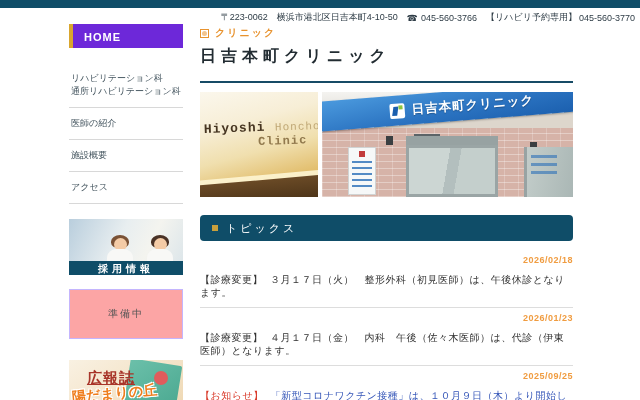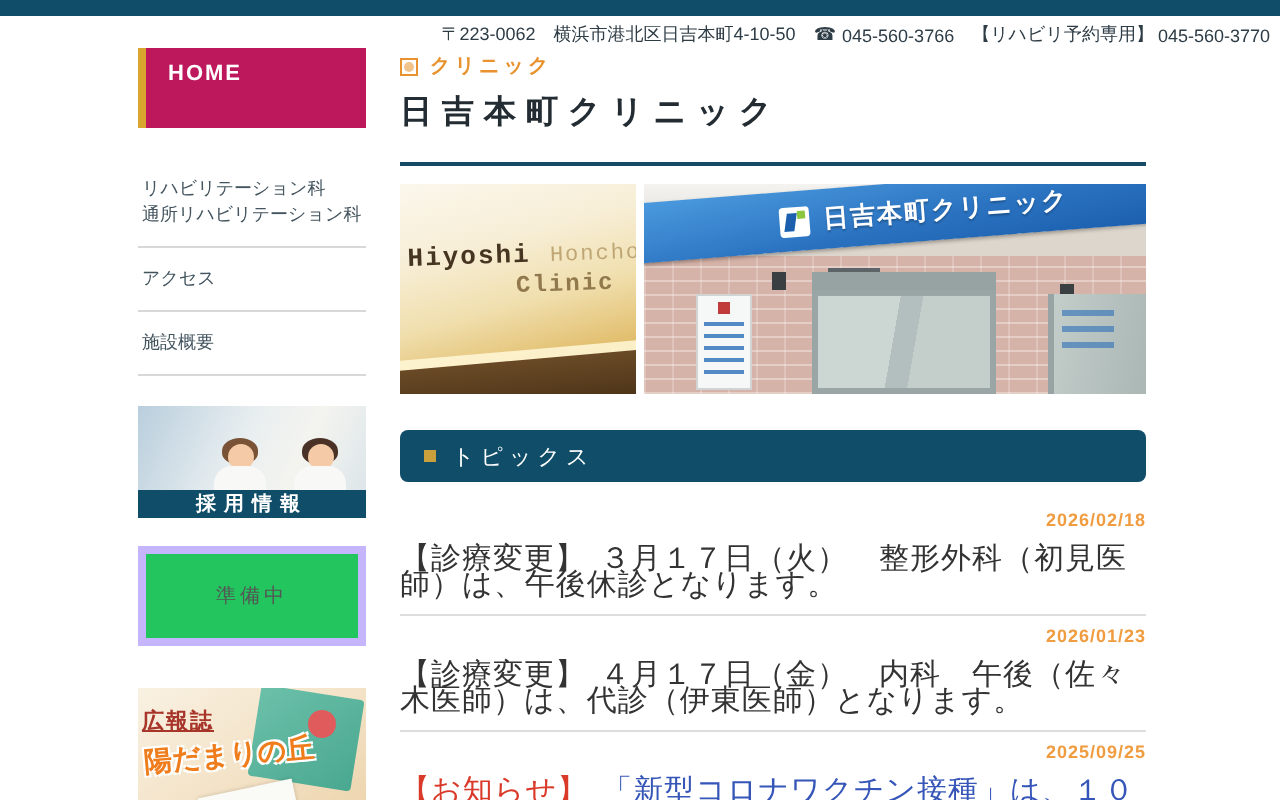--- a/index.html
+++ b/index.html
@@ -9,51 +9,51 @@
   
   .topbar { position:absolute; top:0; left:0; width:640px; height:8px; background:#0f4d68; }
 
   
   .contact { position:absolute; top:11px; right:5px; font-size:9px; color:#2e3c46; display:flex; align-items:center; white-space:nowrap; }
   .contact span { margin-left:9px; }
   .phone-icon { font-size:9px; color:#2e3c46; margin-left:9px; margin-right:-6px; }
 
   
   .sidebar { position:absolute; left:69px; top:24px; width:114px; }
-  .home-btn { box-sizing:border-box; width:114px; height:40px; background:#be185d; border-left:4px solid #d9a62e;
+  .home-btn { box-sizing:border-box; width:114px; height:24px; background:#6d28d9; border-left:4px solid #d9a62e;
               color:#fff; font-size:11px; font-weight:bold; letter-spacing:1px; line-height:26px; padding-left:11px; cursor:pointer; }
   .nav { font-size:9px; color:#43545e;margin-top:16px; }
   .nav-group { border-bottom:1px solid #d8d8d8; padding:8px 0 9px 2px; }
   .nav-line { line-height:13px; cursor:pointer; }
   .nav-item { border-bottom:1px solid #d8d8d8; padding:9px 0 9px 2px; cursor:pointer; }
 
   .recruit { margin-top:15px; cursor:pointer; }
   .recruit-photo { height:42px; position:relative; overflow:hidden;
                    background:linear-gradient(115deg,#b9cedd 0%,#e8eef0 45%,#f4f4ef 70%,#dde6ea 100%); }
   .person { position:absolute; width:30px; bottom:-1px; }
   .p1 { left:36px; } .p2 { left:76px; }
   .p-hair { position:absolute; top:1px; left:50%; transform:translateX(-50%); width:18px; height:13px;
             border-radius:50% 50% 42% 42%; background:#7a5236; }
   .p2 .p-hair { background:#4a3226; }
   .p-head { position:relative; width:13px; height:13px; border-radius:50%; background:#f4cba6; margin:4px auto 0; }
   .p-body { position:relative; width:26px; height:13px; border-radius:9px 9px 0 0; background:#f8f8f6; margin:-2px auto 0; }
   .recruit-bar { height:14px; background:#0f4d68; color:#fff; font-size:10px; font-weight:bold; letter-spacing:4px;
                  text-align:center; line-height:15px; }
 
-  .preparing { margin-top:14px; height:50px; border:4px solid #c4b5fd; box-sizing:border-box; display:flex;
-               align-items:center; justify-content:center; font-size:10px; color:#555; letter-spacing:2px; background:#22c55e; }
+  .preparing { margin-top:14px; height:50px; border:1px solid #c4b5fd; box-sizing:border-box; display:flex;
+               align-items:center; justify-content:center; font-size:10px; color:#555; letter-spacing:2px; background:#fca5a5; }
 
   .magazine { margin-top:21px; height:67px; position:relative; overflow:hidden; cursor:pointer;
               background:linear-gradient(145deg,#f9f1e2 0%,#f3e2c6 55%,#ecd3ab 100%); }
   .mag-green { position:absolute; top:2px; right:4px; width:52px; height:46px; border-radius:2px;
                background:linear-gradient(135deg,#6cc0aa,#4aa890); transform:rotate(9deg); }
   .mag-red { position:absolute; top:11px; right:15px; width:14px; height:14px; border-radius:50%; background:#e05c5c; }
   .mag-white { position:absolute; bottom:-9px; left:32px; width:48px; height:26px; background:#fafaf6;
                transform:rotate(-12deg); box-shadow:0 0 2px rgba(0,0,0,0.18); }
-  .mag-label { position:absolute; top:9px; left:2px; font-size:11px; font-weight:bold; color:#a8352a; letter-spacing:1px;text-decoration:underline; }
+  .mag-label { position:absolute; top:9px; left:18px; font-size:15px; font-weight:bold; color:#a8352a; letter-spacing:1px;text-decoration:underline; }
   .mag-title { position:absolute; top:25px; left:3px; font-size:14px; font-weight:bold; color:#ef7d1c; white-space:nowrap;
                transform:rotate(-5deg);
                text-shadow:-1px -1px 0 #fff,1px -1px 0 #fff,-1px 1px 0 #fff,1px 1px 0 #fff; }
 
   
   .main { position:absolute; left:200px; top:26px; width:373px; }
   .category { display:flex; align-items:center; gap:6px; font-size:10px; font-weight:bold; color:#e8932f; letter-spacing:2px; }
   .cat-icon { width:9px; height:9px; border:1px solid #e8932f; position:relative; box-sizing:border-box; }
   .cat-icon::after { content:""; position:absolute; inset:1px; background:#e8932f; opacity:.55; border-radius:50%; }
   .page-title { margin:6px 0 0; font-size:16px; font-weight:bold; letter-spacing:5px; color:#222c32;
@@ -108,21 +108,21 @@
 
   .topics-bar { margin-top:18px; height:26px; background:#0f4d68; border-radius:4px;
                 display:flex; align-items:center; padding-left:12px; gap:8px; }
   .topics-icon { width:6px; height:6px; background:#c9a03c; }
   .topics-title { color:#fff; font-size:11px; font-weight:normal; letter-spacing:3px;text-align:right; }
 
   .news { margin-top:9px; }
   .news-row { padding:5px 0 8px; border-bottom:1px solid #ddd; }
   .news-row:last-child { border-bottom:none; }
   .news-date { font-size:9px; font-weight:bold; color:#f09c40; margin-bottom:8px; letter-spacing:.5px;text-align:right; }
-  .news-text { font-size:15px; color:#333; letter-spacing:.5px; line-height:13px; }
+  .news-text { font-size:10px; color:#333; letter-spacing:.5px; line-height:13px; }
   .news-tag { margin-right:7px; }
   .news-link { text-decoration:underline; cursor:pointer; }
   .news-link .news-tag { color:#d93a2a; }
   .news-link .news-body { color:#3556b8; }
 </style>
 </head>
 <body>
 
 <div class="page">
 
@@ -137,22 +137,23 @@
     <span style="margin-left:2px;">045-560-3770</span>
   </div>
 
   <aside class="sidebar">
     <div class="home-btn">HOME</div>
     <nav class="nav">
       <div class="nav-group">
         <div class="nav-line">リハビリテーション科</div>
         <div class="nav-line">通所リハビリテーション科</div>
       </div>
+      <div class="nav-item">医師の紹介</div>
+      <div class="nav-item">施設概要</div>
       <div class="nav-item">アクセス</div>
-      <div class="nav-item">施設概要</div>
     </nav>
 
     <div class="recruit">
       <div class="recruit-photo">
         <div class="person p1">
           <div class="p-hair"></div>
             <div class="p-head"></div>
             <div class="p-body"></div>
         </div>
         <div class="person p2">

